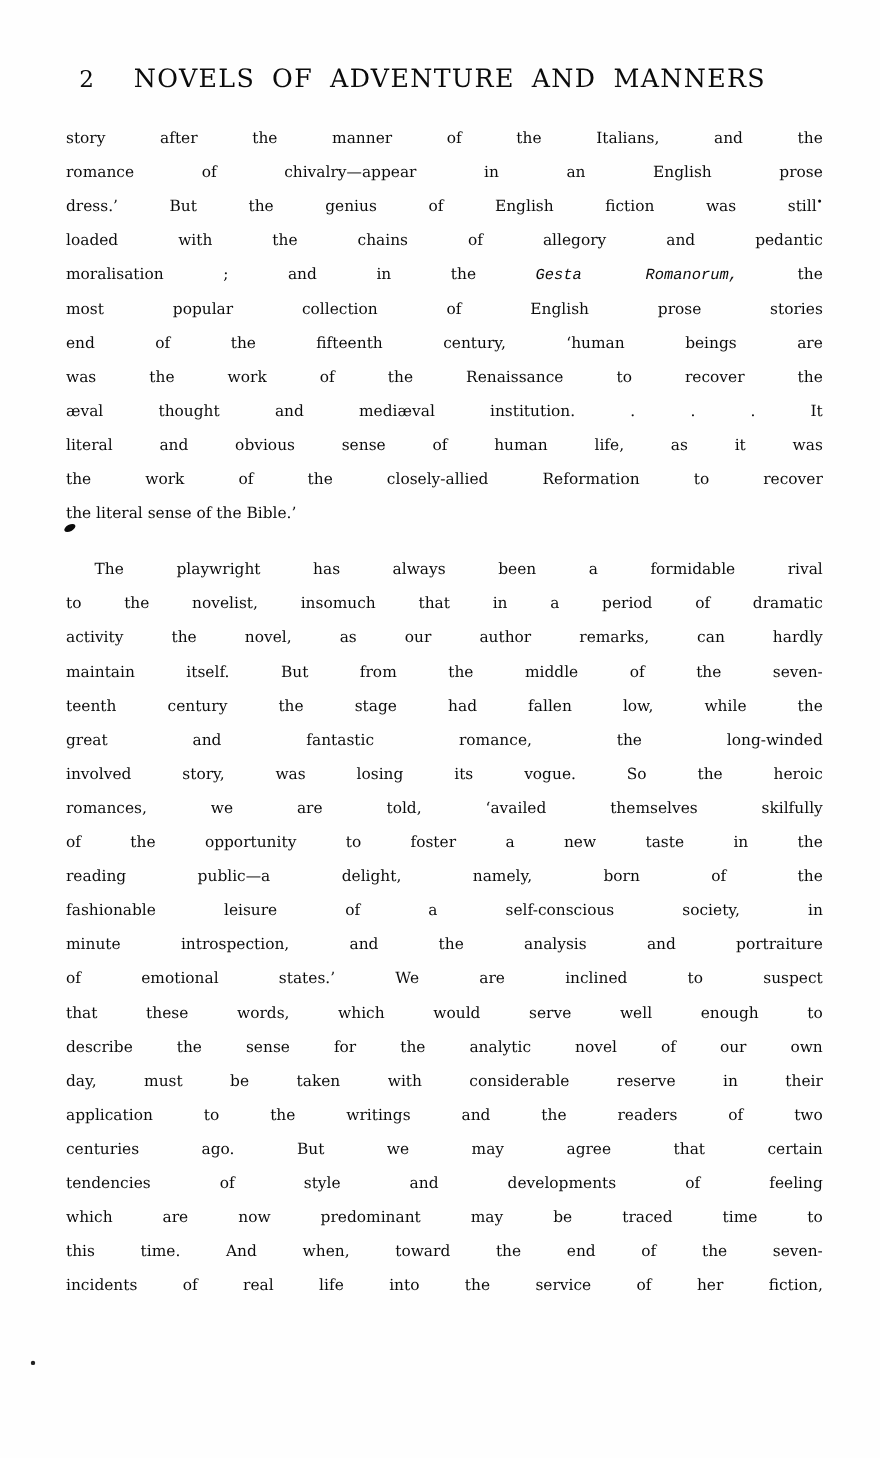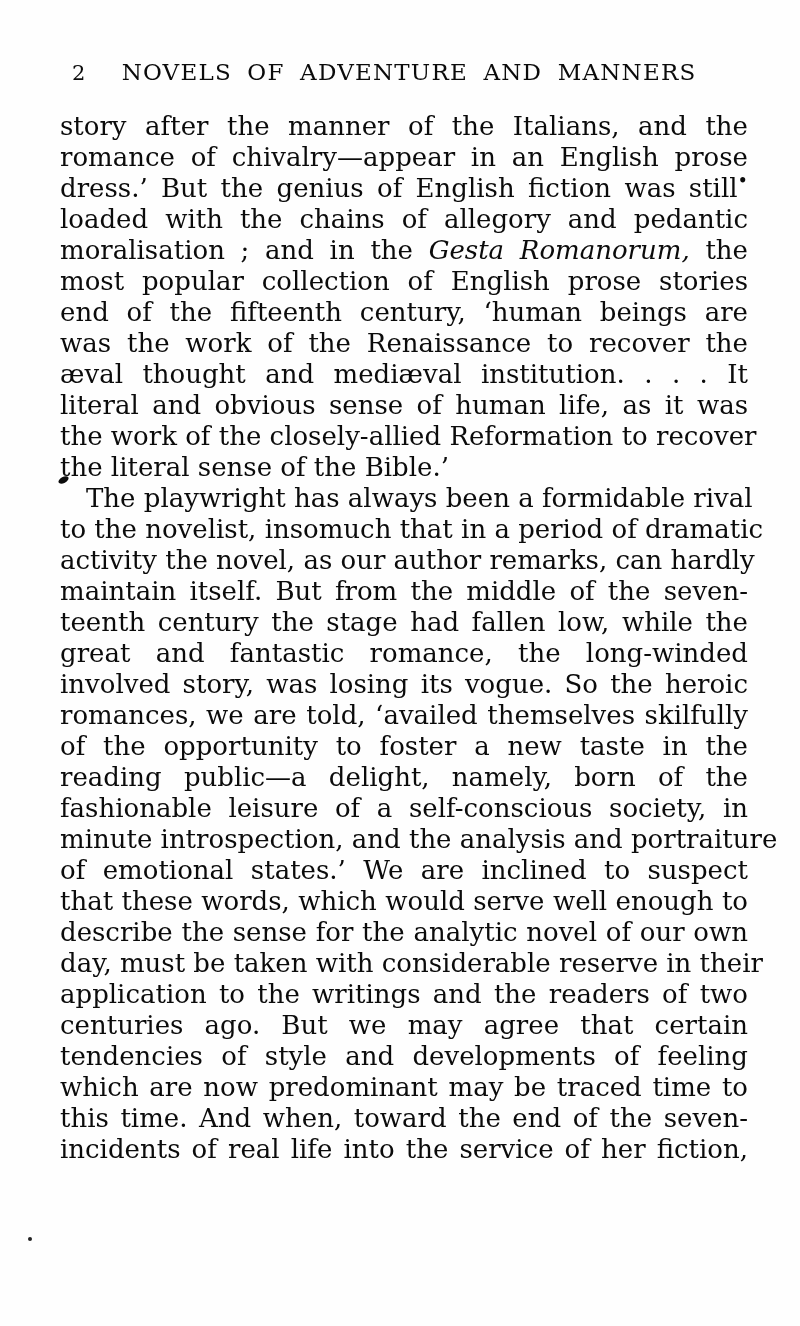--- a/index.html
+++ b/index.html
@@ -37,31 +37,31 @@
   }
   .body-text {
     position: absolute;
     top: 111px;
     left: 60px;
     width: 688px;
   }
   .line {
     height: 31px;
     line-height: 31px;
-    font-size: 26px;
+    font-size: 14px;
     text-align: justify;
     text-align-last: justify;
     white-space: nowrap;
   }
   .line.short {
     text-align-last: left;
     white-space: normal;
   }
-  .line.indent { text-indent: 26px; }
-  .line .it { font-style: italic; }
+  .line.indent { text-indent: 26px; margin-top: 20px; }
+  .line .it { font-style: italic; font-family: Liberation Mono, monospace; }
   .line .sup {
     vertical-align: super;
     font-size: 68%;
     line-height: 0;
   }
   .ink-blot {
     position: absolute;
     left: 58px;
     top: 477px;
     width: 11px;

